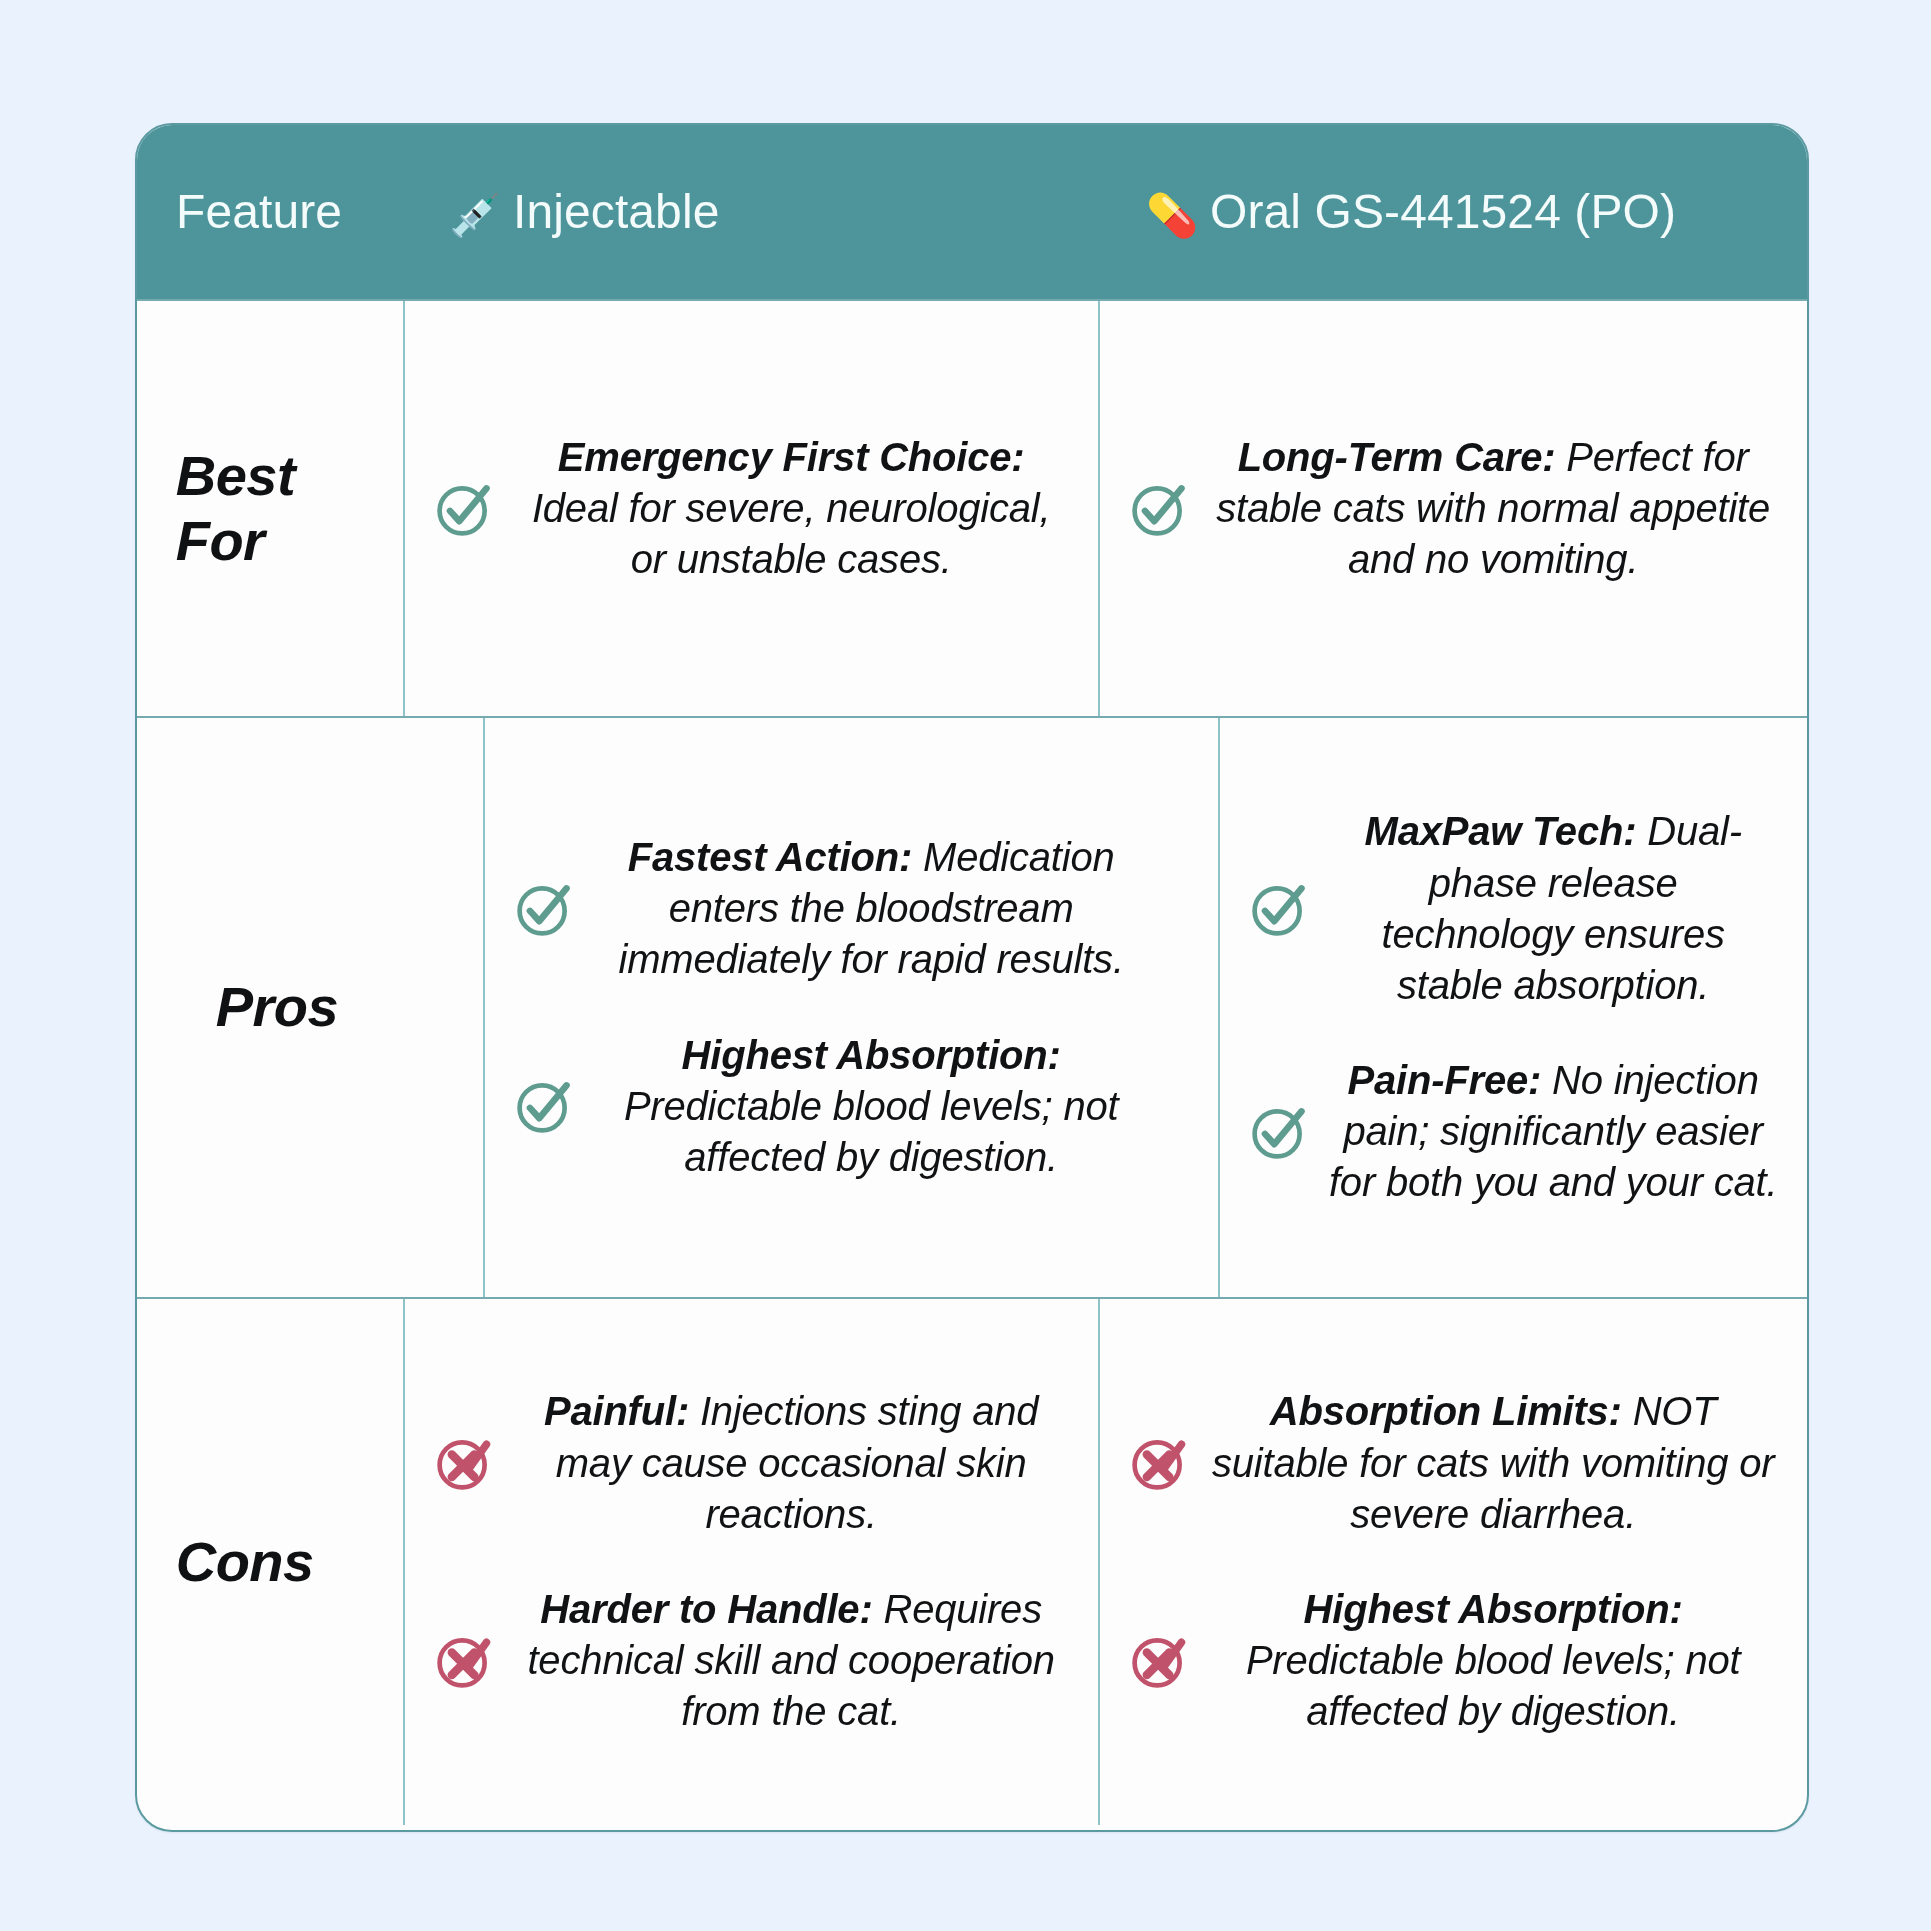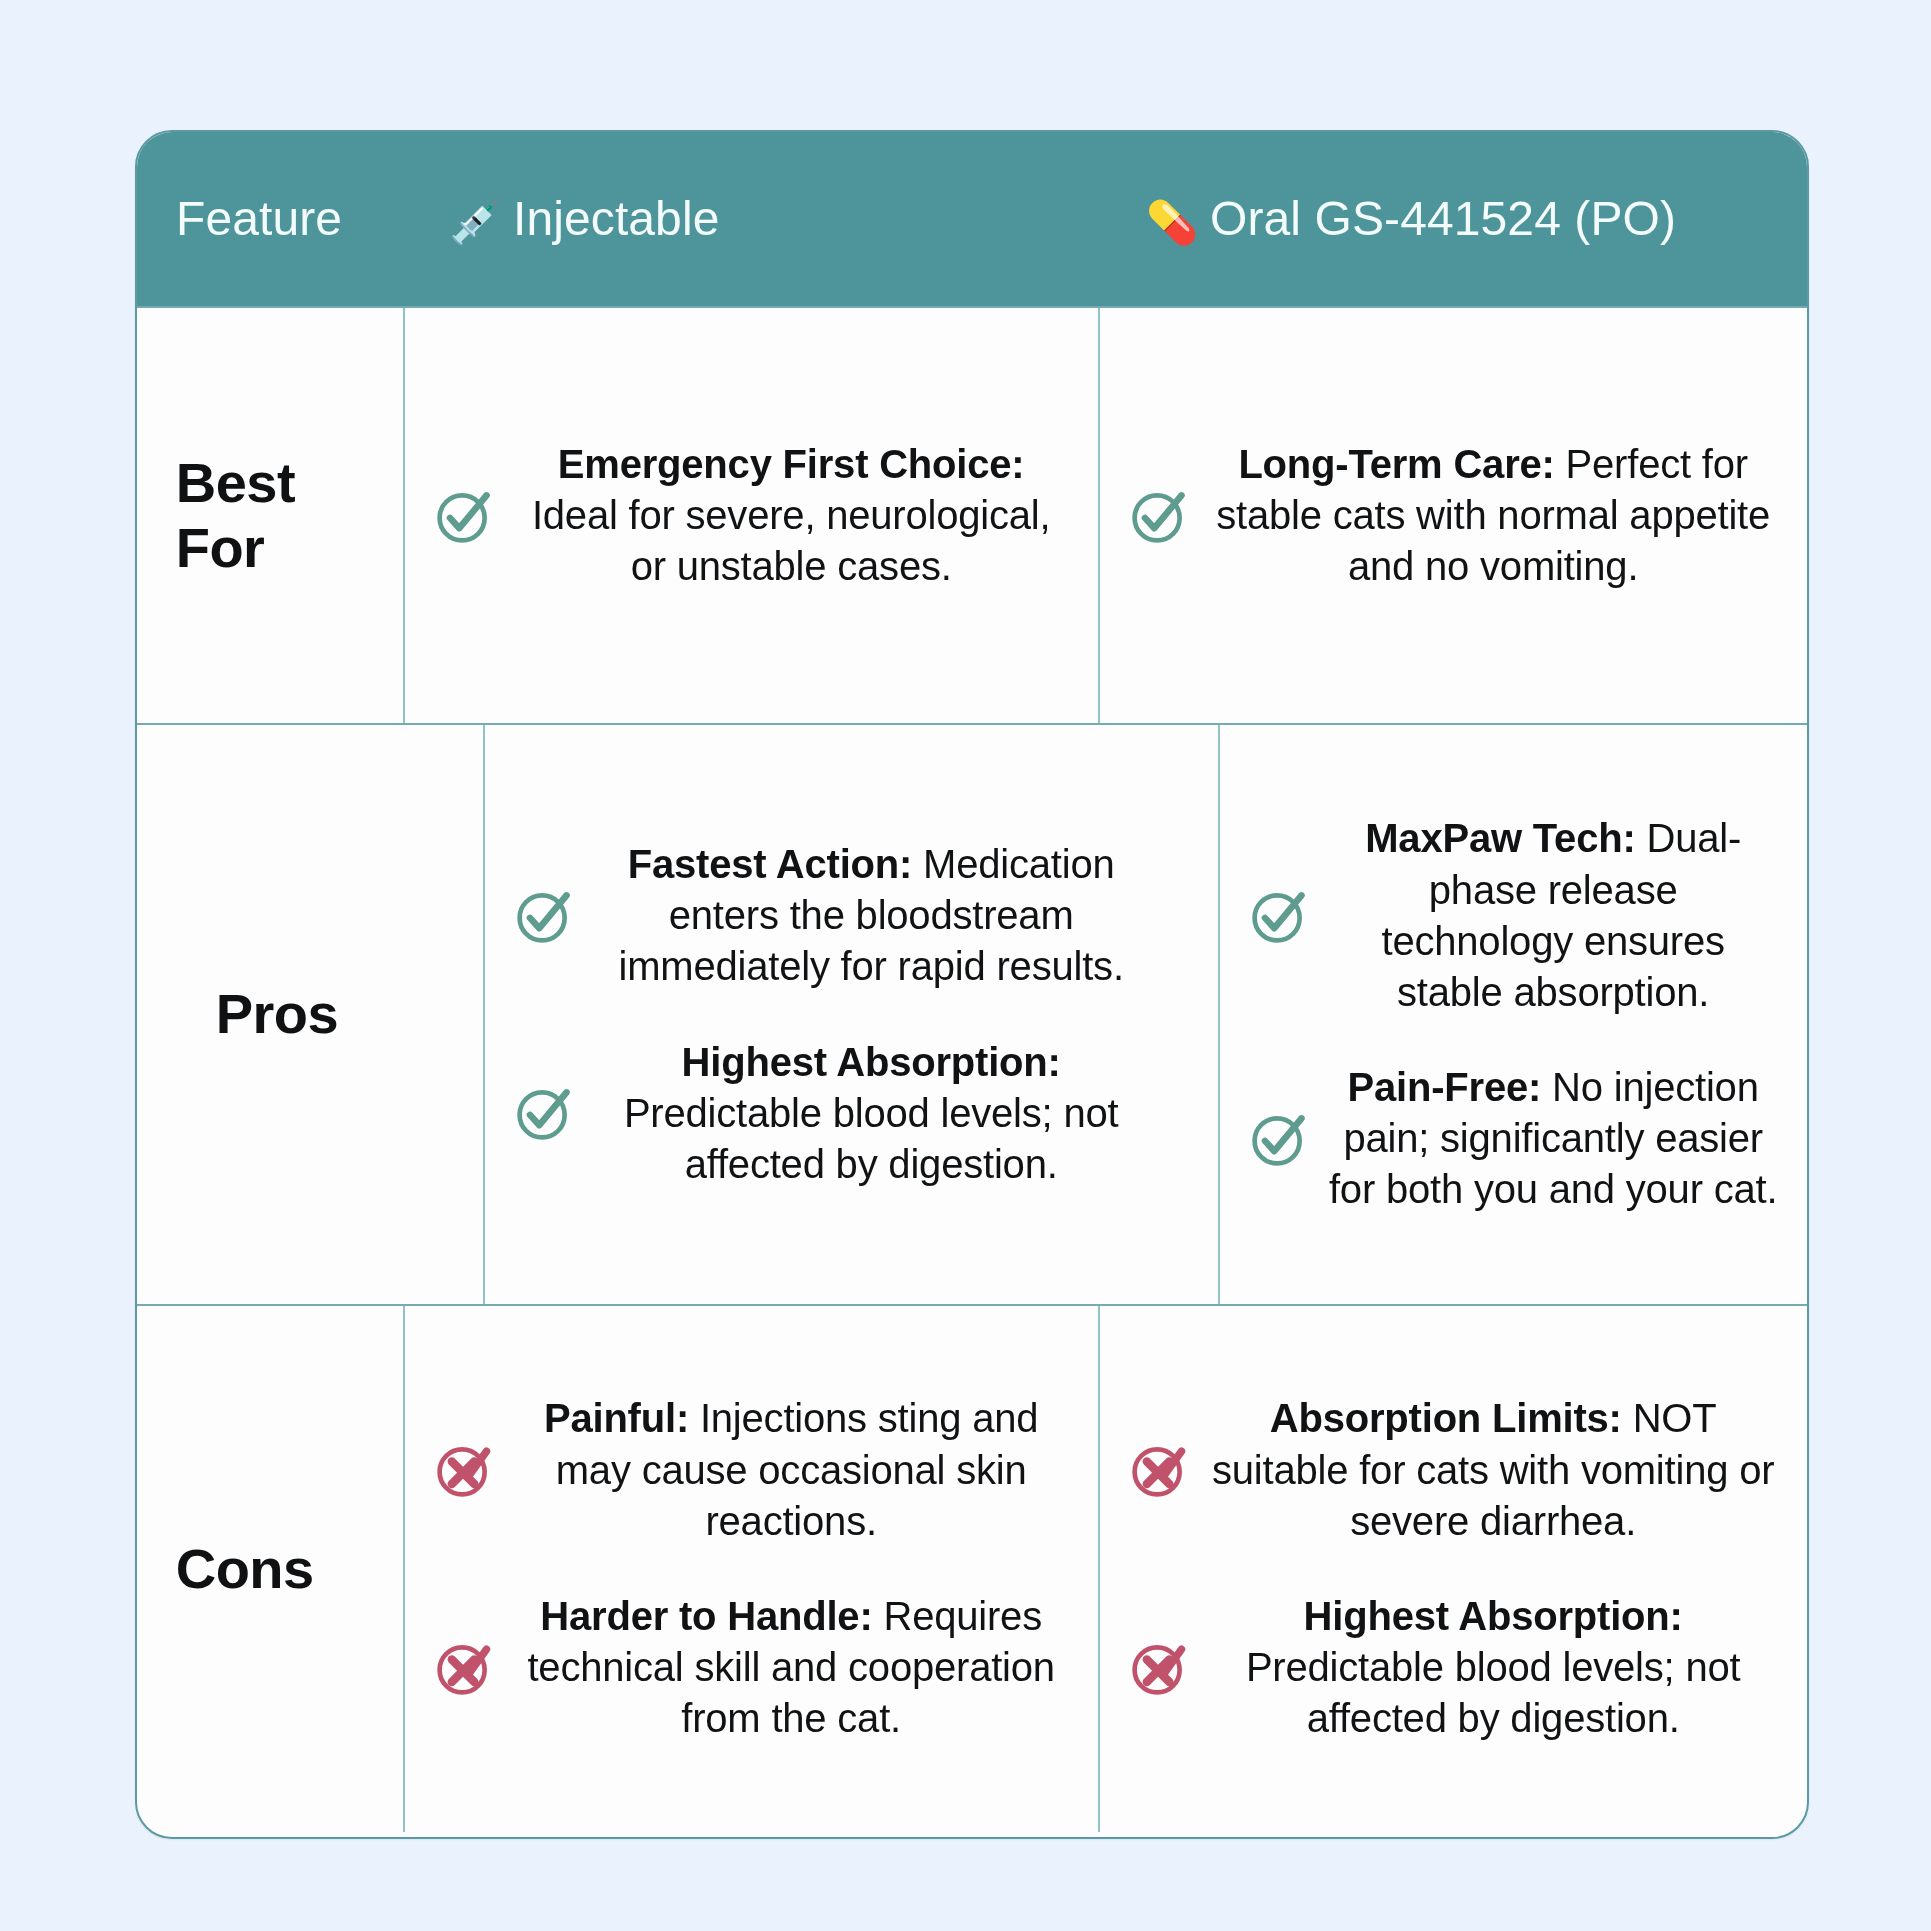--- a/index.html
+++ b/index.html
@@ -17,21 +17,21 @@
     width: 1931px;
     height: 1931px;
     background: #eaf2fd;
     overflow: hidden;
   }
 
   
   .table-wrap {
     position: absolute;
     left: 135px;
-    top: 130px;
+    top: 123px;
     width: 1674px;
     height: 1709px;
     border: 2.9px solid #5a9aa0;
     border-radius: 37px;
     background: #fdfdfd;
     overflow: hidden;
     box-shadow: 0 1px 1.9px rgba(60,110,120,.10);
   }
 
   .thead {
@@ -73,20 +73,21 @@
     border-top: 2.9px solid #74aab0;
     align-items: stretch;
   }
   .trow:first-of-type { border-top: none; }
 
   .tcell {
     padding: 33px 29px;
     display: flex;
     flex-direction: column;
     justify-content: center;
+    font-style: italic;
   }
   .tcell.col-inject,
   .tcell.col-oral { border-left: 2.9px solid #8fc3c8; }
 
   .row-label {
     font-size: 56px;
     font-weight: 700;
     color: #101113;
     line-height: 1.15;
     letter-spacing: -0.5px;

